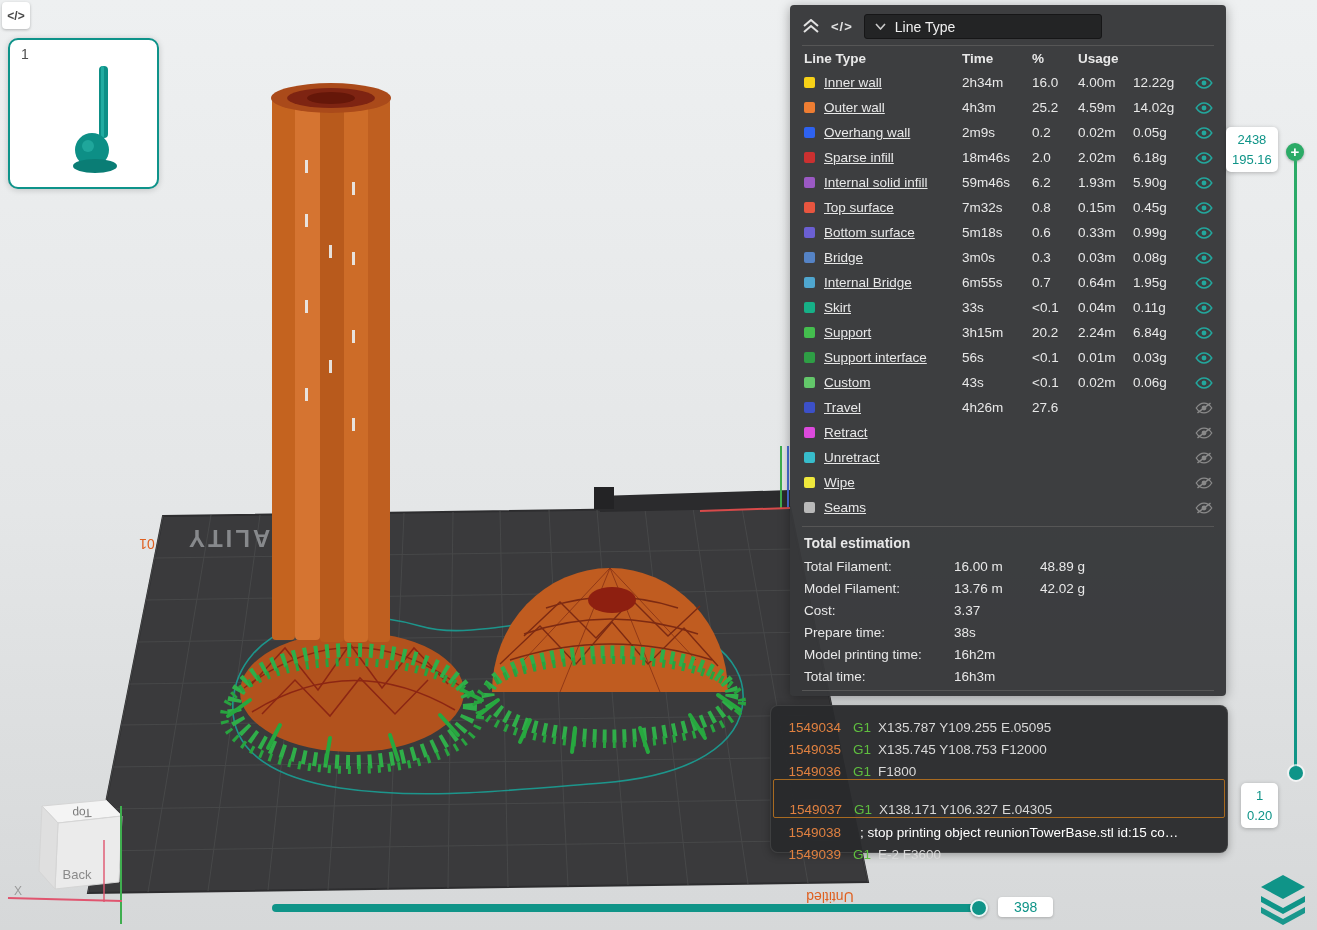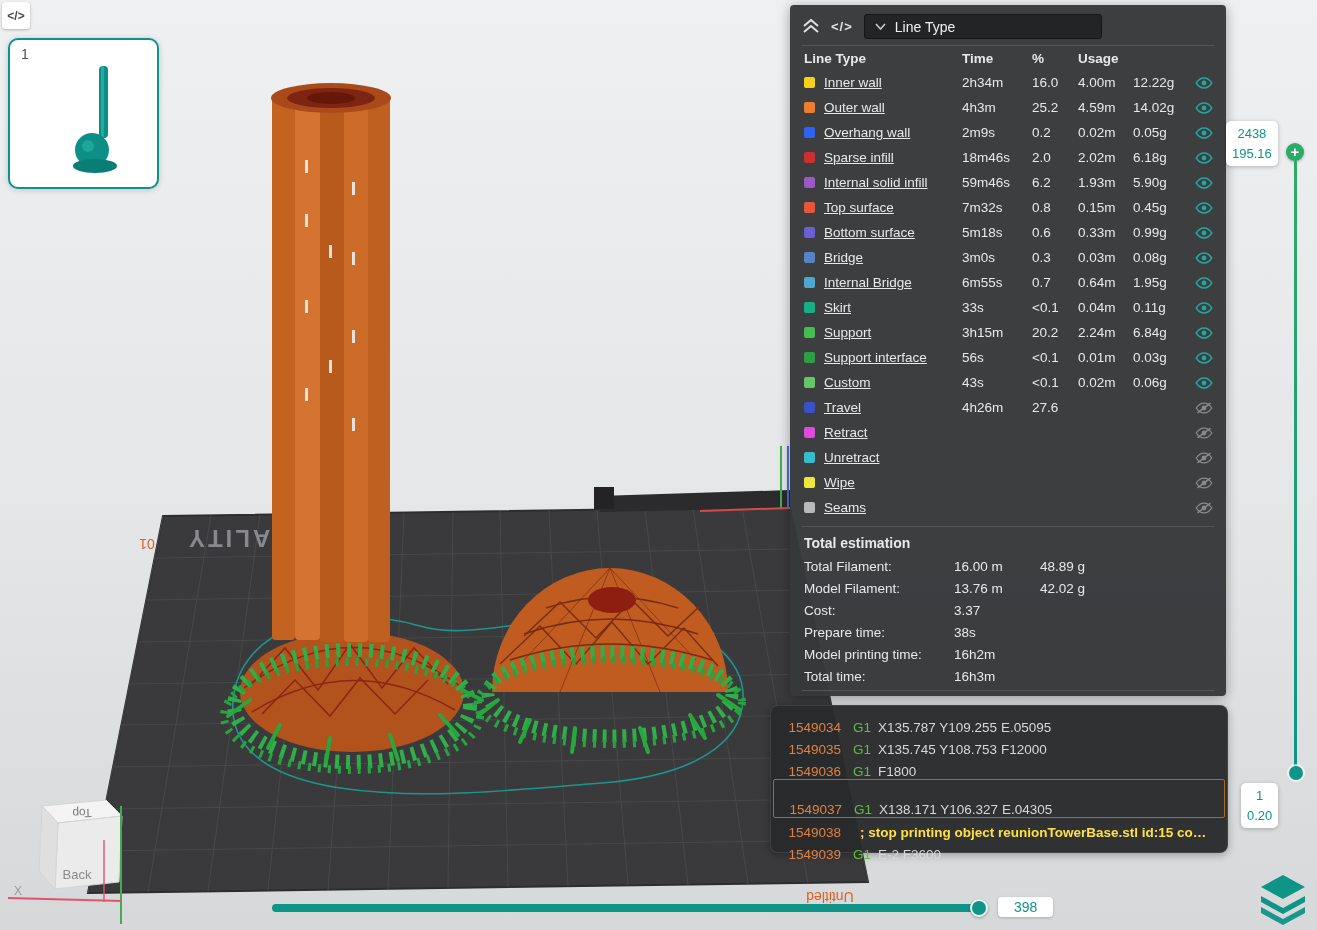--- a/index.html
+++ b/index.html
@@ -40,27 +40,27 @@
     padding:0 14px;}
 
   
   .gcode{position:absolute;left:770px;top:705px;width:458px;height:148px;
     background:rgba(41,42,44,.96);border:1px solid rgba(95,95,95,.4);border-radius:8px;
     box-shadow:0 2px 8px rgba(0,0,0,.3);padding:7px 2px;font-size:13.5px;}
   .g-line{display:flex;align-items:flex-end;height:22px;padding:0 8px;white-space:nowrap;overflow:hidden;}
   .g-num{flex:0 0 60px;text-align:right;color:#e08140;margin-right:12px;}
   .g-cmd{color:#5fbf3f;margin-right:7px;}
   .g-args{color:#d8d8d8;}
-  .g-args.comment{color:#fde047;font-weight:bold;}
+  .g-args.comment{color:#ffffff;}
   .g-line.active{border:1px solid #a86a20;border-radius:2px;height:39px;}
 
   
   .layer-label{position:absolute;background:#fff;border-radius:5px;box-shadow:0 1px 4px rgba(0,0,0,.25);
     color:#0f9488;font-size:13px;text-align:center;line-height:1.5;padding:3px 6px;}
-  .layer-label.top{left:1226px;top:121px;min-width:50px;}
+  .layer-label.top{left:1226px;top:127px;min-width:50px;}
   .layer-label.bottom{left:1241px;top:783px;min-width:26px;}
   .layer-plus{position:absolute;left:1286px;top:143px;width:18px;height:18px;border-radius:50%;
     background:#2cab67;color:#fff;font-size:15px;line-height:17px;text-align:center;
     font-weight:bold;cursor:pointer;box-shadow:0 1px 3px rgba(0,0,0,.3);}
   .layer-track{position:absolute;left:1294px;top:160px;width:3px;height:616px;border-radius:2px;
     background:linear-gradient(#2cab67,#0f9488);cursor:pointer;}
   .layer-handle{position:absolute;left:1289px;top:766px;width:14px;height:14px;border-radius:50%;
     background:#0f9488;box-shadow:0 0 0 2px rgba(255,255,255,.65);cursor:grab;}
 
   

